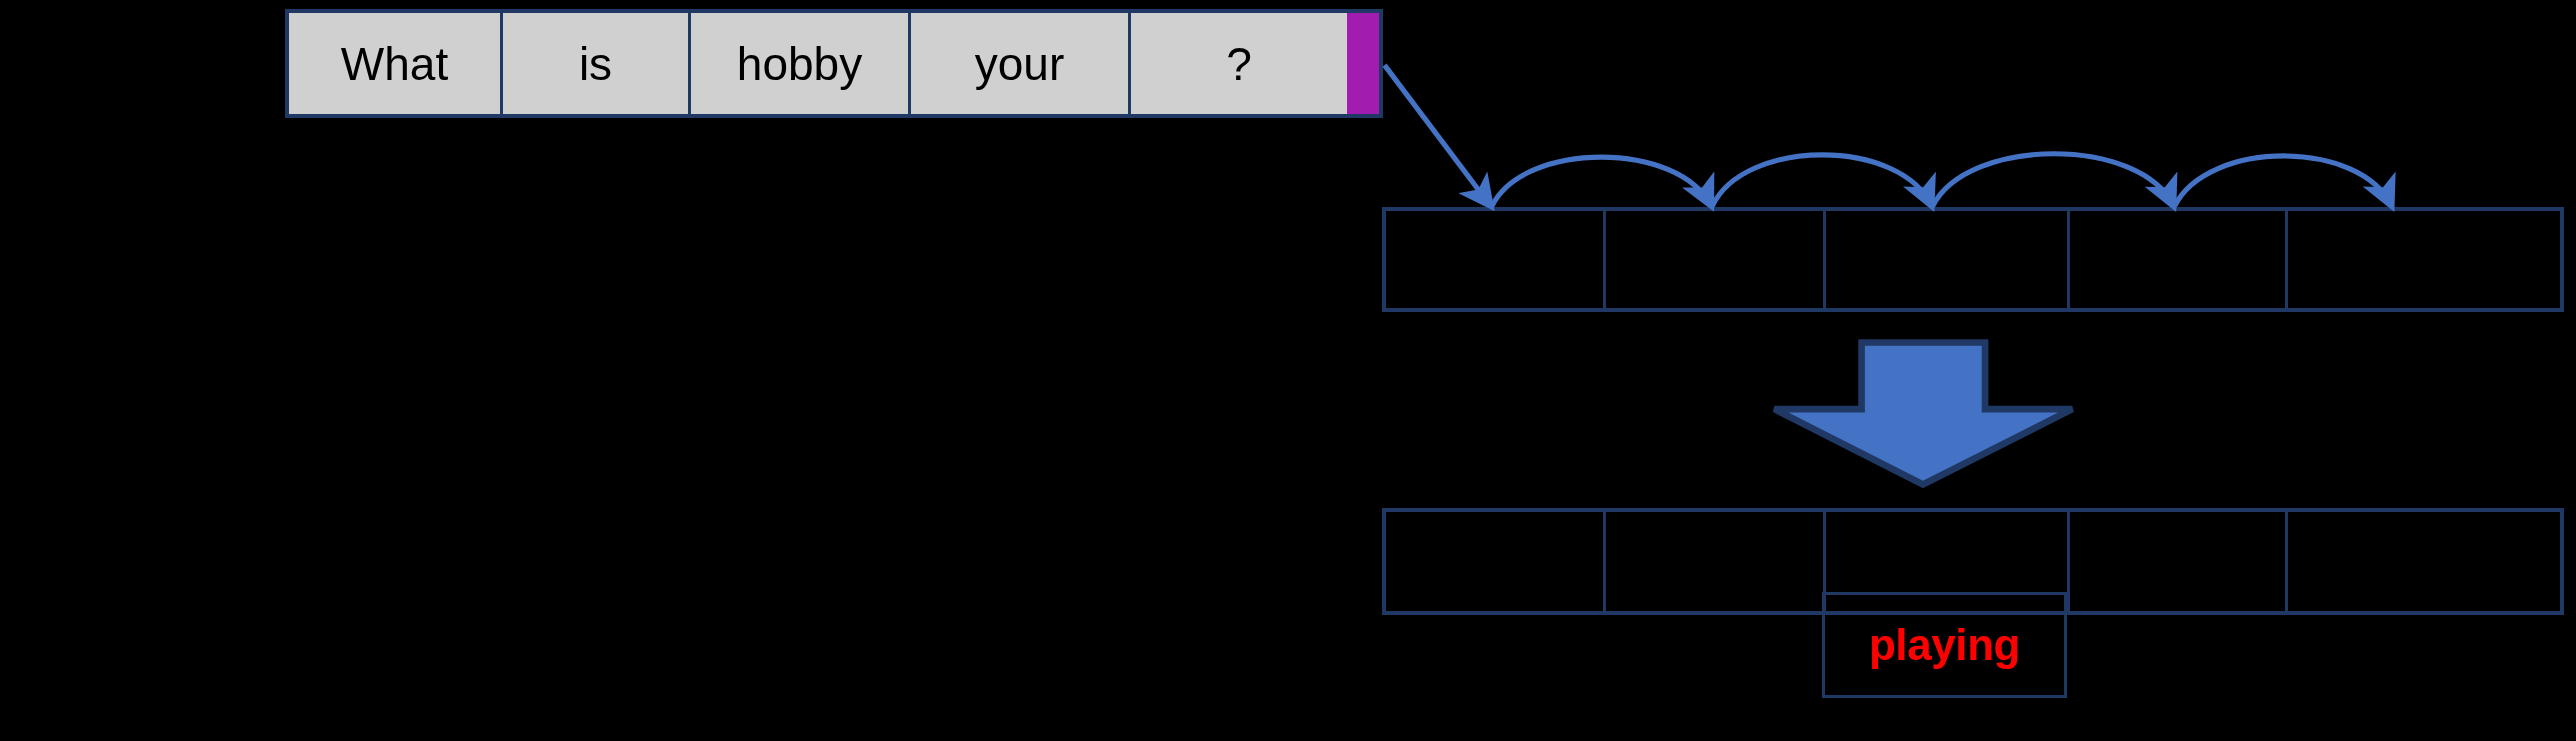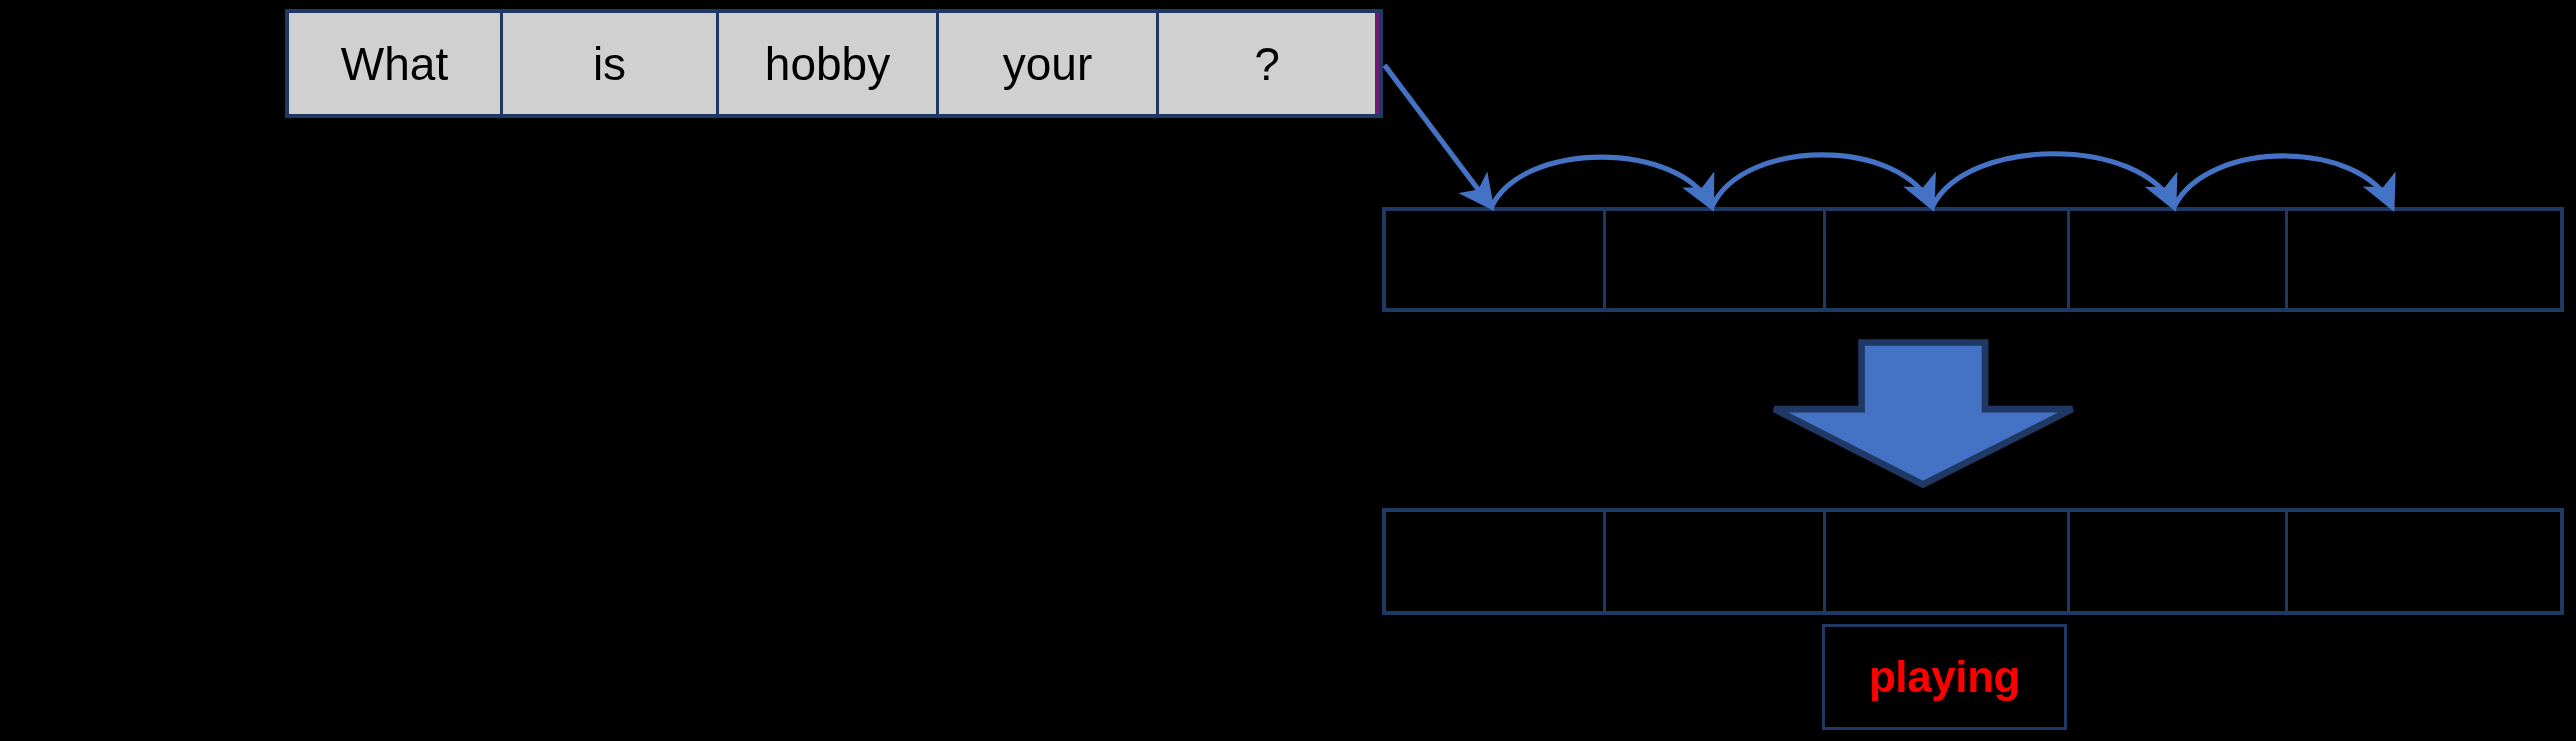--- a/index.html
+++ b/index.html
@@ -22,37 +22,37 @@
   
   .src-row {
     position: absolute;
     left: 285px;
     top: 9px;
     width: 1098px;
     height: 109px;
     box-sizing: border-box;
     border: 4.4px solid #1F3864;
     display: flex;
-    background: #701a75;
+    background: #a21caf;
   }
   .src-cell {
     flex: 0 0 auto;
     box-sizing: border-box;
     background: #D0D0D0;
     border-right: 3.7px solid #1F3864;
     display: flex;
     align-items: center;
     justify-content: center;
     color: #000000;
     font-size: 46px;
     font-family: "Liberation Sans", sans-serif;
   }
   .src-cell:last-child { border-right: none; }
   .src-w0 { width: 214px; }
-  .src-w1 { width: 216px; }
+  .src-w1 { width: 188px; }
   .src-w2 { width: 220px; }
   .src-w3 { width: 220px; }
   .src-w4 { width: 216px; }
 
   
   .grid-row {
     position: absolute;
     left: 1382px;
     width: 1182px;
     box-sizing: border-box;
@@ -72,21 +72,21 @@
   .gw3 { width: 218px; }
   .gw4 { width: 271px; }
 
   #row-hidden { top: 207px;  height: 105px; }
   #row-output { top: 508px;  height: 107px; }
 
   
   #token-cell {
     position: absolute;
     left: 1822px;
-    top: 624px;
+    top: 592px;
     width: 245px;
     height: 106px;
     box-sizing: border-box;
     border: 3.7px solid #1F3864;
     display: flex;
     align-items: center;
     justify-content: center;
   }
   #token-cell .token-text {
     color: #FF0000;

